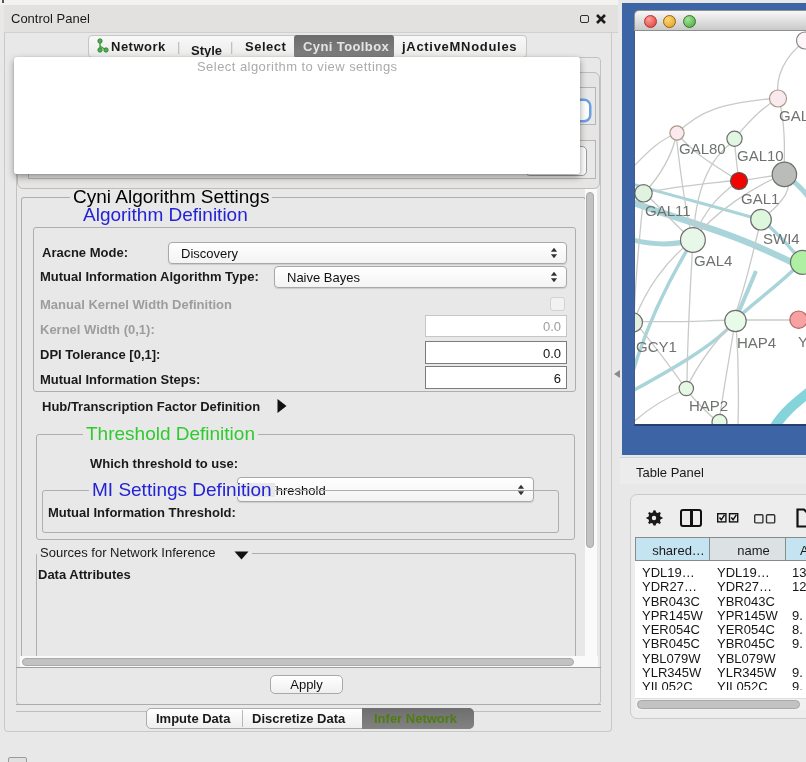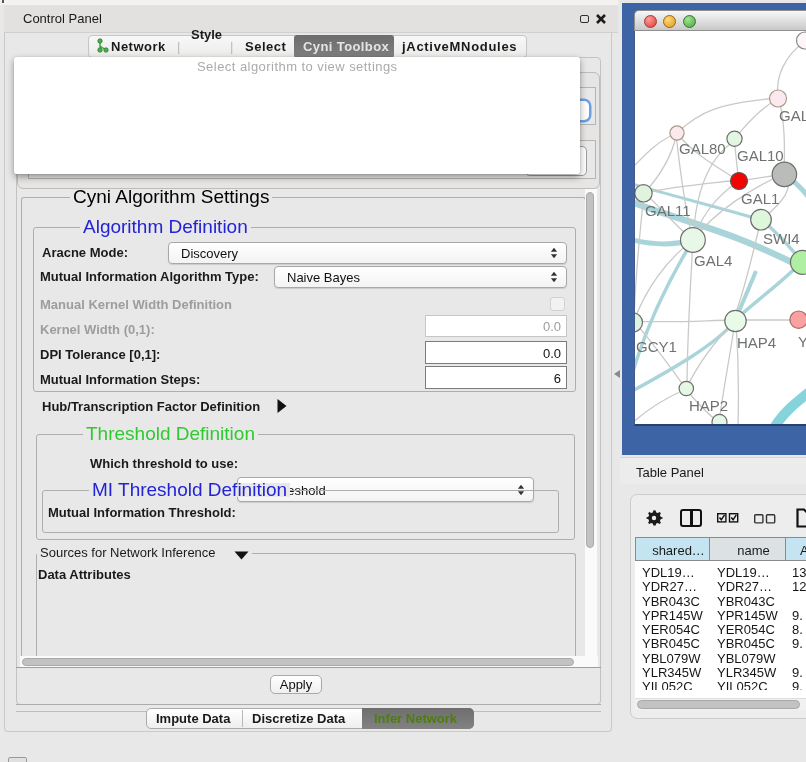--- a/index.html
+++ b/index.html
@@ -18,59 +18,59 @@
   .glabel{position:absolute;font-size:19px;line-height:14px;white-space:nowrap;background:#e9e8e8;padding:0 3px;margin-left:44px;}
 </style>
 </head>
 <body>
 <div id="page">
 
   <div class="abs" id="win" style="left:4px;top:5px;width:608px;height:727px;background:#e9e8e8;border:1px solid #c9c9c9;border-top:none;border-radius:0 0 4px 4px;box-sizing:border-box;"></div>
 
   <div class="abs" style="left:0px;top:0px;width:618px;height:5px;background:#f3f2f1;"></div>
   <div class="abs" style="left:4px;top:5px;width:614px;height:27px;background:#e3e1e0;border-bottom:1px solid #d2d0cf;"></div>
-  <div class="lbl" style="left:23px;top:12px;">Control Panel</div>
+  <div class="lbl" style="left:11px;top:12px;">Control Panel</div>
 
   <div class="abs" style="left:580px;top:15px;width:7px;height:6px;border:1.5px solid #2e2e2e;border-radius:2px;"></div>
 
   <svg class="abs" style="left:595px;top:13px;" width="12" height="12" viewBox="0 0 12 12">
       <path d="M2 2 L10 10 M10 2 L2 10" stroke="#1c1c1c" stroke-width="2.6"></path>
     </svg>
 
   <div class="abs" style="left:2px;top:0px;width:2px;height:3px;background:#555;"></div>
 
   <div class="abs" style="left:88px;top:35px;width:439px;height:23px;background:linear-gradient(#f9f8f8,#ebebea);border:1px solid #c6c6c6;border-radius:4px;box-sizing:border-box;"></div>
   <div class="abs" style="left:294px;top:35px;width:100px;height:23px;background:linear-gradient(#6c6c6c,#808080);border-radius:3px;"></div>
   <svg class="abs" style="left:96px;top:38px;" width="13" height="16" viewBox="0 0 13 16">
     <path d="M4 4 L4 12 M4 8 L10 12" stroke="#3f9e3f" stroke-width="1.4" fill="none"></path>
     <circle cx="4" cy="3" r="2.2" fill="#4caf50" stroke="#2d7c2d" stroke-width="0.8"></circle>
     <circle cx="4" cy="12" r="2.2" fill="#4caf50" stroke="#2d7c2d" stroke-width="0.8"></circle>
     <circle cx="10" cy="12" r="2.2" fill="#4caf50" stroke="#2d7c2d" stroke-width="0.8"></circle>
   </svg>
   <div class="lbl b" style="left:111px;top:40px;letter-spacing:0.5px;">Network</div>
   <div class="lbl" style="left:177px;top:40px;color:#b9b9b9;">|</div>
-  <div class="lbl b" style="left:191px;top:28px;">Style</div>
+  <div class="lbl b" style="left:191px;top:44px;">Style</div>
   <div class="lbl" style="left:230px;top:40px;color:#b9b9b9;">|</div>
   <div class="lbl b" style="left:245px;top:40px;letter-spacing:0.5px;">Select</div>
   <div class="lbl b" style="left:303px;top:40px;color:#e4e4e4;letter-spacing:0.4px;">Cyni Toolbox</div>
   <div class="lbl b" style="left:402px;top:40px;letter-spacing:0.7px;">jActiveMNodules</div>
 
   <div class="abs" style="left:16px;top:57px;width:585px;height:648px;border:1px solid #c2c2c2;border-radius:4px;box-sizing:border-box;"></div>
 
   <div class="abs" style="left:17px;top:72px;width:583px;height:117px;background:#e6e5e4;border:1px solid #bdbdbd;border-radius:6px;box-sizing:border-box;"></div>
   <div class="abs" style="left:28px;top:87px;width:568px;height:38px;background:#e9e8e8;border:1px solid #b5b5b5;box-sizing:border-box;"></div>
   <div class="abs" style="left:100px;top:101px;width:489px;height:19px;background:#fff;border-radius:5px;box-shadow:0 0 0 2.5px rgba(77,143,224,0.8);"></div>
   <div class="abs" style="left:28px;top:140px;width:568px;height:39px;background:#e9e8e8;border:1px solid #b5b5b5;box-sizing:border-box;"></div>
   <div class="abs" style="left:525px;top:146px;width:62px;height:30px;background:#fff;border:1px solid #9c9c9c;border-radius:5px;box-sizing:border-box;"></div>
 
   <div class="group" style="left:21px;top:197px;width:563px;height:470px;border-bottom:none;border-radius:3px 3px 0 0;"></div>
   <div class="glabel" style="left:26px;top:190px;">Cyni Algorithm Settings</div>
 
   <div class="group" style="left:33px;top:227px;width:541px;height:163px;"></div>
-  <div class="glabel" style="left:36px;top:220px;color:#2323d6;">Algorithm Definition</div>
+  <div class="glabel" style="left:36px;top:208px;color:#2323d6;">Algorithm Definition</div>
 
   <div class="lbl b" style="left:42px;top:246px;">Aracne Mode:</div>
   <div class="combo" style="left:168px;top:242px;width:397px;height:20px;">
     <span class="ct">Discovery</span>
     <svg class="arrows" viewBox="0 0 9 12">
         <path d="M4.5 0 L8 4.5 L1 4.5 Z" fill="#333"></path>
         <path d="M4.5 12 L8 7.5 L1 7.5 Z" fill="#333"></path>
       </svg>
   </div>
 
@@ -112,41 +112,41 @@
   <div class="lbl b" style="left:90px;top:457px;">Which threshold to use:</div>
   <div class="combo" style="left:237px;top:453px;width:295px;height:23px;margin-top:24px;">
     <span class="ct">MI Threshold</span>
     <svg class="arrows" viewBox="0 0 9 12">
         <path d="M4.5 0 L8 4.5 L1 4.5 Z" fill="#333"></path>
         <path d="M4.5 12 L8 7.5 L1 7.5 Z" fill="#333"></path>
       </svg>
   </div>
 
   <div class="group" style="left:42px;top:490px;width:515px;height:41px;"></div>
-  <div class="glabel" style="left:45px;top:483px;color:#2323d6;">MI Threshold Definition</div>
+  <div class="glabel" style="left:45px;top:483px;color:#2323d6;">MI Settings Definition</div>
   <div class="lbl b" style="left:48px;top:506px;">Mutual Information Threshold:</div>
 
   <div class="group" style="left:36px;top:553px;width:538px;height:114px;border-bottom:none;"></div>
   <div class="abs" style="left:37px;top:547px;width:215px;height:13px;background:#e9e8e8;"></div>
   <div class="lbl" style="left:40px;top:546px;">Sources for Network Inference</div>
   <svg class="abs" style="left:234px;top:551px;" width="15" height="9" viewBox="0 0 15 9">
       <path d="M0.5 0.5 L14.5 0.5 L7.5 8.5 Z" fill="#111"></path>
     </svg>
   <div class="lbl b" style="left:38px;top:568px;">Data Attributes</div>
 
 
   <div class="abs" style="left:20px;top:656px;width:578px;height:11px;background:#fafafa;"></div>
   <div class="abs" style="left:22px;top:658px;width:552px;height:8px;background:#c2c2c2;border:1px solid #a9a9a9;border-radius:4px;box-sizing:border-box;"></div>
 
   <div class="abs" style="left:585px;top:189px;width:12px;height:478px;background:#fafafa;"></div>
   <div class="abs" style="left:586px;top:192px;width:8px;height:356px;background:#c2c2c2;border:1px solid #a9a9a9;border-radius:4px;box-sizing:border-box;"></div>
 
   <div class="abs" style="left:16px;top:667px;width:585px;height:1px;background:#9e9e9e;"></div>
 
-  <div class="abs" style="left:270px;top:675px;width:52px;height:19px;background:linear-gradient(#ffffff,#efefef);border:1px solid #a9a9a9;border-radius:5px;box-sizing:border-box;text-align:center;font-size:13px;line-height:17px;color:#111;">Apply</div>
+  <div class="abs" style="left:270px;top:675px;width:73px;height:19px;background:linear-gradient(#ffffff,#efefef);border:1px solid #a9a9a9;border-radius:5px;box-sizing:border-box;text-align:center;font-size:13px;line-height:17px;color:#111;">Apply</div>
 
   <div class="abs" style="left:16px;top:704px;width:585px;height:1px;background:#acacac;"></div>
   <div class="abs" style="left:16px;top:711px;width:585px;height:1px;background:#bdbdbd;"></div>
 
   <div class="abs" style="left:146px;top:708px;width:328px;height:21px;background:linear-gradient(#ffffff,#eeeeee);border:1px solid #ababab;border-radius:5px;box-sizing:border-box;"></div>
   <div class="abs" style="left:362px;top:708px;width:112px;height:21px;background:linear-gradient(#6e6e6e,#828282);border-radius:0 5px 5px 0;"></div>
   <div class="abs" style="left:242px;top:710px;width:1px;height:17px;background:#b7b7b7;"></div>
   <div class="lbl b" style="left:156px;top:712px;">Impute Data</div>
   <div class="lbl b" style="left:252px;top:712px;">Discretize Data</div>
   <div class="lbl b" style="left:374px;top:712px;color:#4d7c0f;">Infer Network</div>

